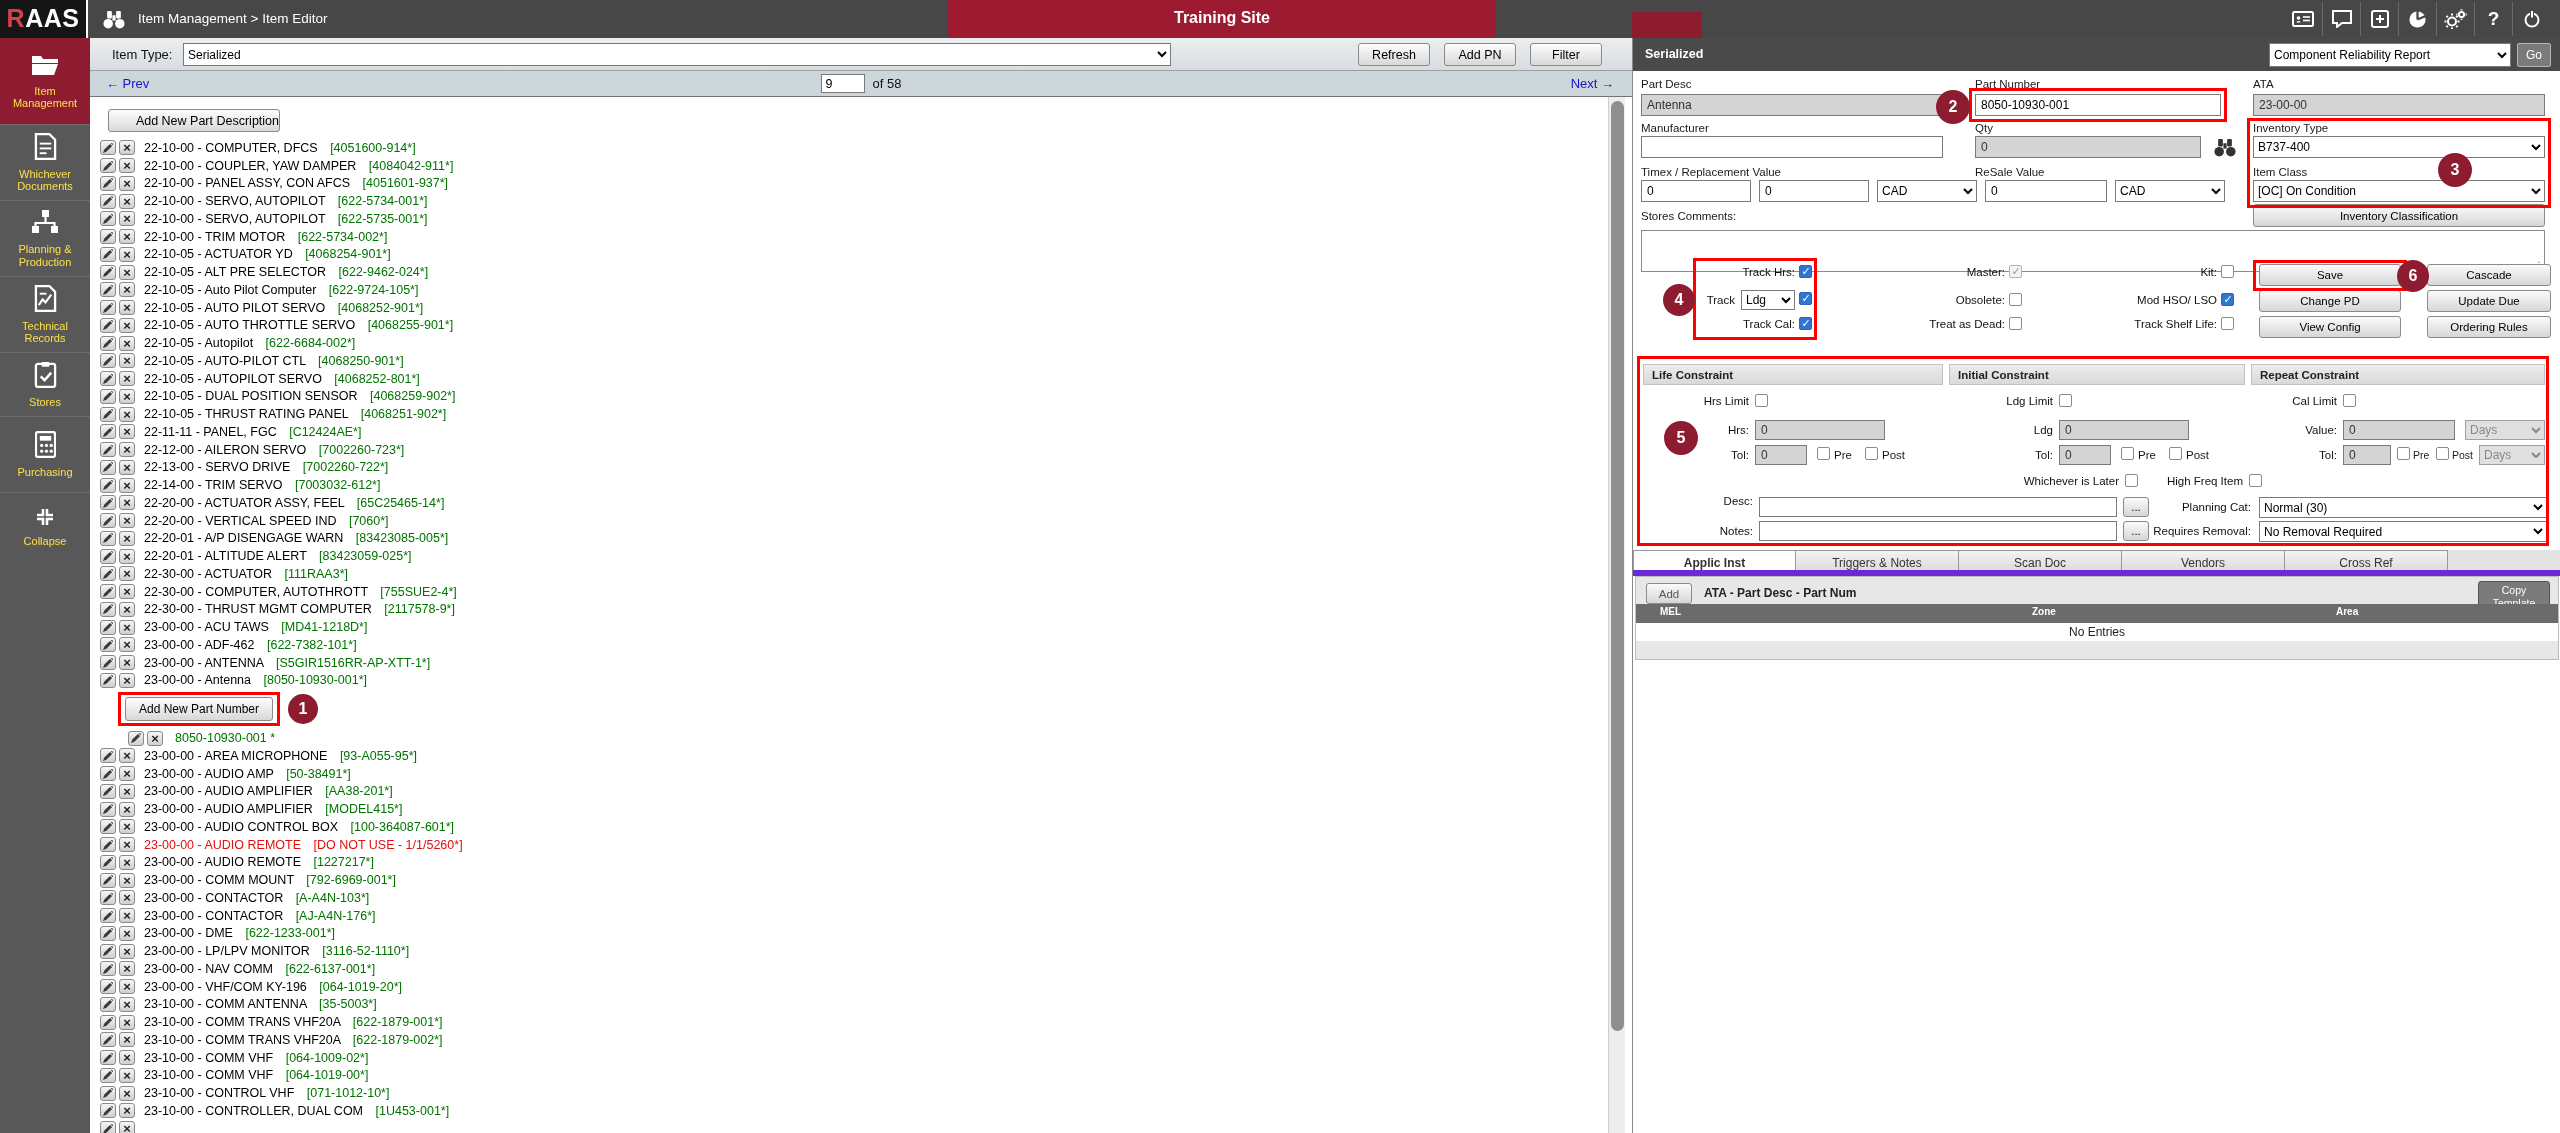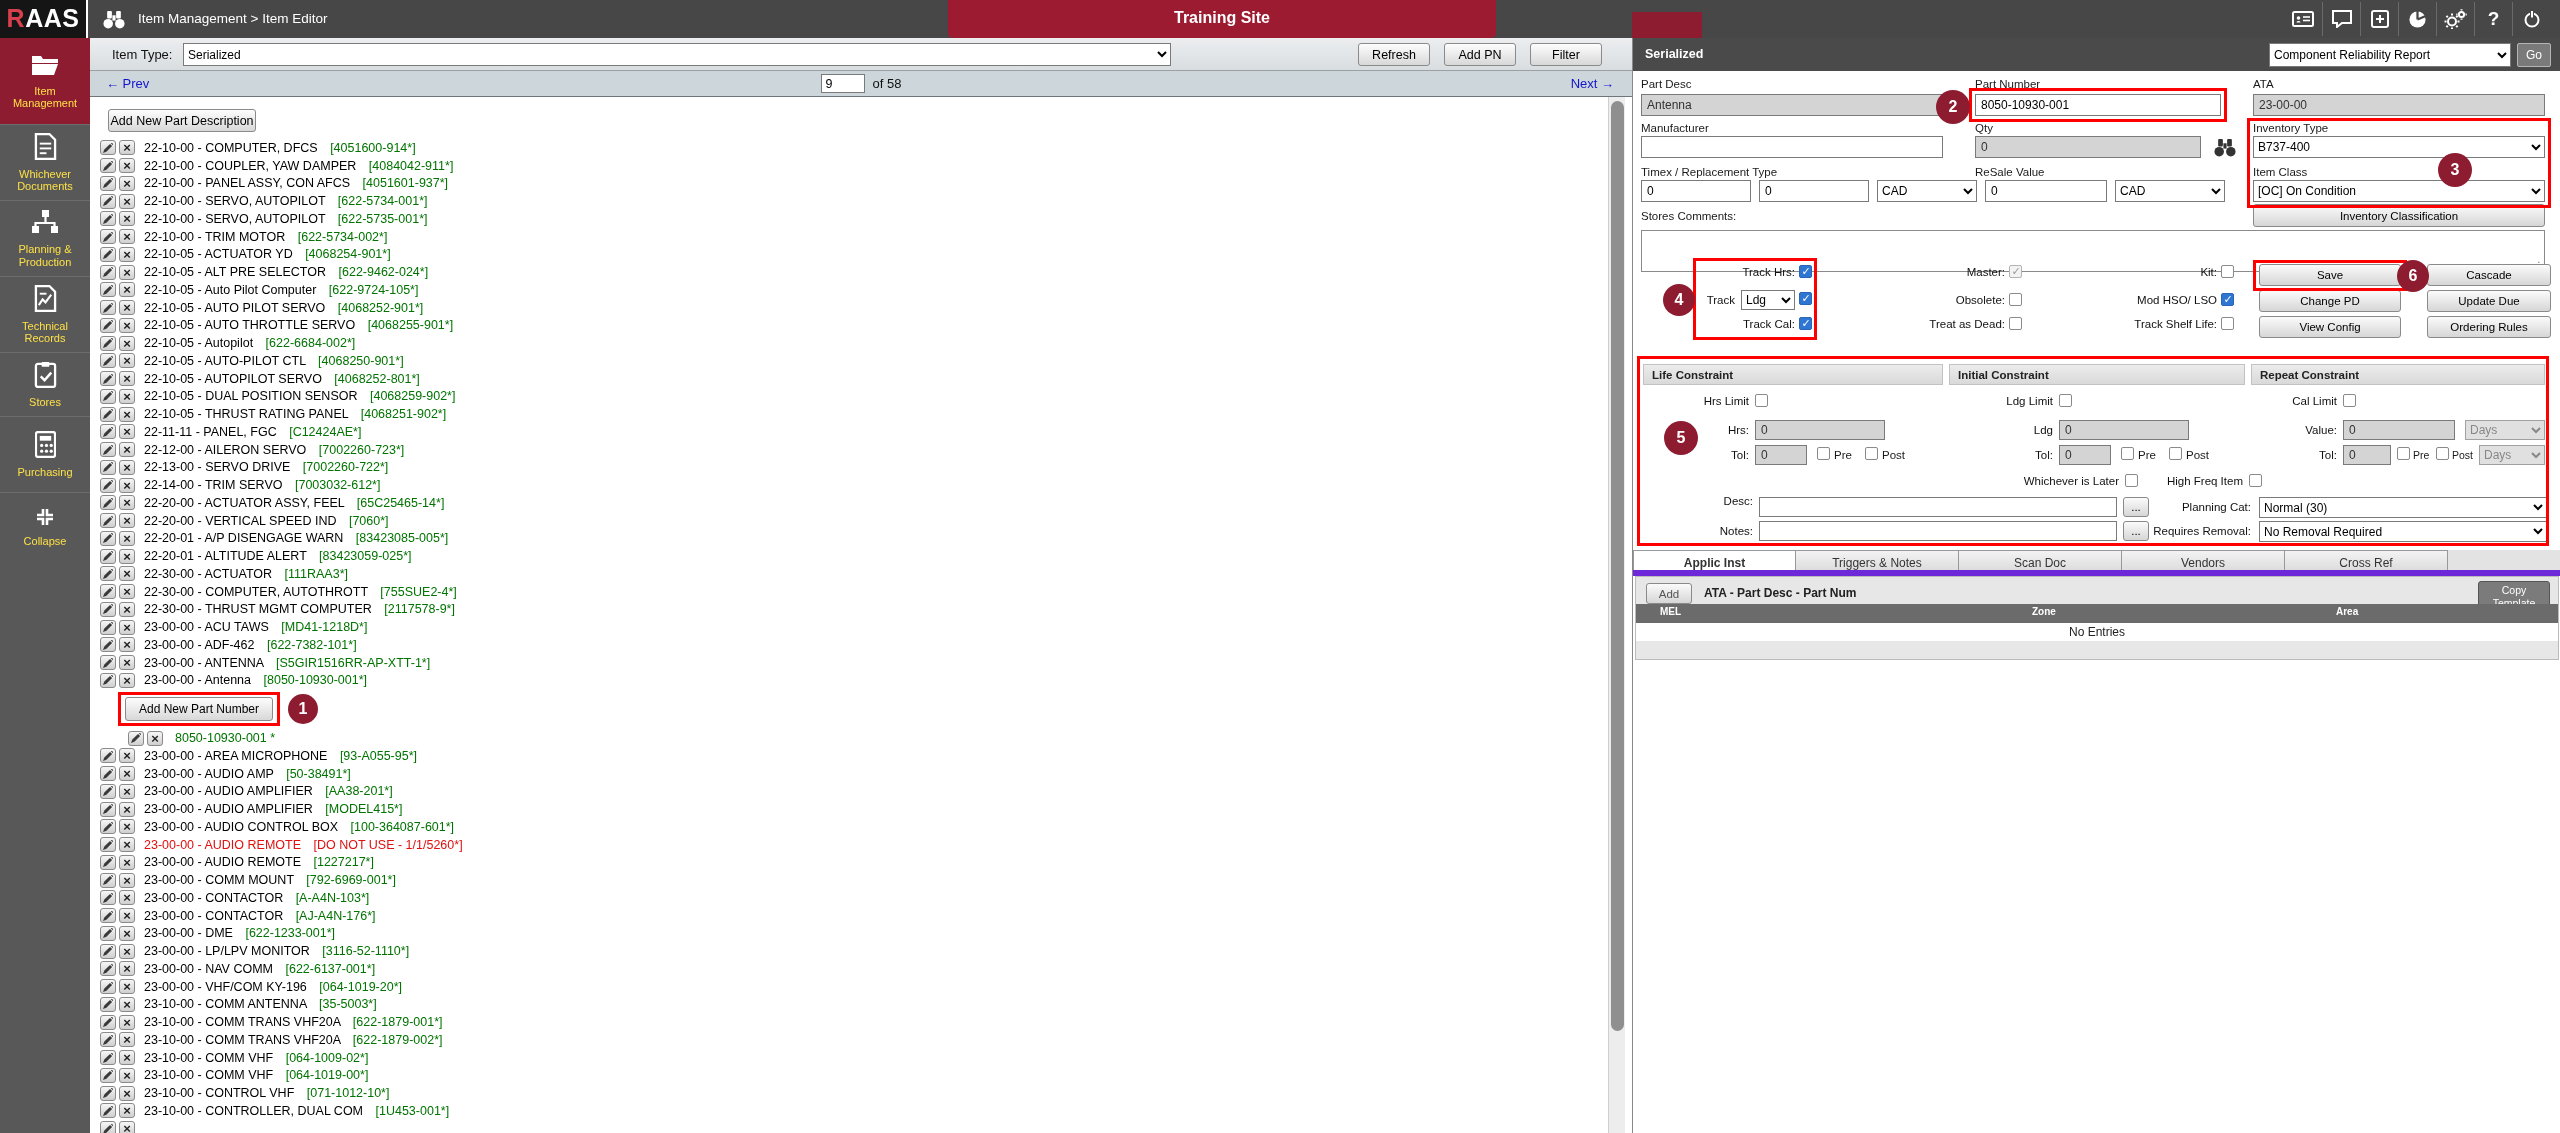--- a/index.html
+++ b/index.html
@@ -47,21 +47,21 @@
   
   #listpanel { position:absolute; left:90px; top:97px; width:1518px; height:1036px; background:#fff; overflow:hidden; }
   #listflow { position:absolute; left:10px; top:10px; width:1500px; }
   .part-row { height:17.75px; display:flex; align-items:center; white-space:nowrap; }
   .mini-btn { width:16px; height:15px; margin-right:3px; border:1px solid #8a8a8a; border-radius:3px;
     background:linear-gradient(#f6f6f6,#cfcfcf); display:inline-flex; align-items:center; justify-content:center; cursor:pointer; flex:none;}
   .xg { font-weight:bold; font-size:13px; line-height:11px; color:#222; }
   .prt { font-size:12.5px; color:#000; margin-left:6px; }
   .pn { color:#007300; margin-left:9px; }
   .red { color:#e01010 !important; }
-  #adddesc-btn { margin:2px 8px 7px 8px; position:relative; width:148px; height:23px; }
+  #adddesc-btn { margin:2px 8px 7px 8px; position:relative; width:172px; height:23px;text-align:right; }
   #addpn-wrap { position:relative; height:40px; }
   #addpn-box { position:absolute; left:18px; top:3px;  width:162px; height:34px; border:3px solid #f00; }
   #addpn-btn { left:25px; top:8px; width:148px; height:24px; font-size:12px; }
   .badge { position:absolute; background:#8e1c30; color:#fff; font-weight:bold; border-radius:50%;
     display:flex; align-items:center; justify-content:center; font-size:16px; z-index:30; }
   #badge1 { left:188px; top:5px; width:30px; height:30px; }
   .pnchild { padding-left:28px; }
   #scrollbar { position:absolute; left:1608px; top:97px; width:17px; height:1036px; background:#ededed; border-left:1px solid #cfcfcf; }
   #scrollthumb { position:absolute; left:2px; top:4px; width:13px; height:930px; background:#8f8f8f; border-radius:7px; cursor:pointer; }
 
@@ -889,21 +889,21 @@
     <span style="position:absolute;left:580px;top:100px" id="qty-binoc"><svg width="24" height="19" viewBox="0 0 22 18">
           <rect x="4.5" y="1" width="4.5" height="7" rx="1" fill="#333"></rect>
           <rect x="13" y="1" width="4.5" height="7" rx="1" fill="#333"></rect>
           <circle cx="5.5" cy="13" r="4.5" fill="#333"></circle>
           <circle cx="16.5" cy="13" r="4.5" fill="#333"></circle>
           <rect x="9.5" y="5" width="3" height="5" fill="#333"></rect>
         </svg></span>
     <span class="flab" style="left:620px;top:84px">Inventory Type</span>
     <select class="sel psel" style="left:620px;top:98px;width:292px"><option>B737-400</option></select>
 
-    <span class="flab" style="left:8px;top:128px">Timex / Replacement Type</span>
+    <span class="flab" style="left:8px;top:128px">Timex / Replacement Value</span>
     <input class="inp" style="left: 8px; top: 142px; width: 110px;" value="0">
     <input class="inp" style="left: 126px; top: 142px; width: 110px;" value="0">
     <select class="sel psel" style="left:244px;top:142px;width:100px"><option>CAD</option></select>
     <span class="flab" style="left:342px;top:128px">ReSale Value</span>
     <input class="inp" style="left: 352px; top: 142px; width: 122px;" value="0">
     <select class="sel psel" style="left:482px;top:142px;width:110px"><option>CAD</option></select>
     <span class="flab" style="left:620px;top:128px">Item Class</span>
     <select class="sel psel" style="left:620px;top:142px;width:292px"><option>[OC] On Condition</option></select>
     <div class="hl" style="left:614px;top:80px;width:304px;height:90px"></div>
     <div class="badge" style="left:805px;top:115px;width:34px;height:34px">3</div>

